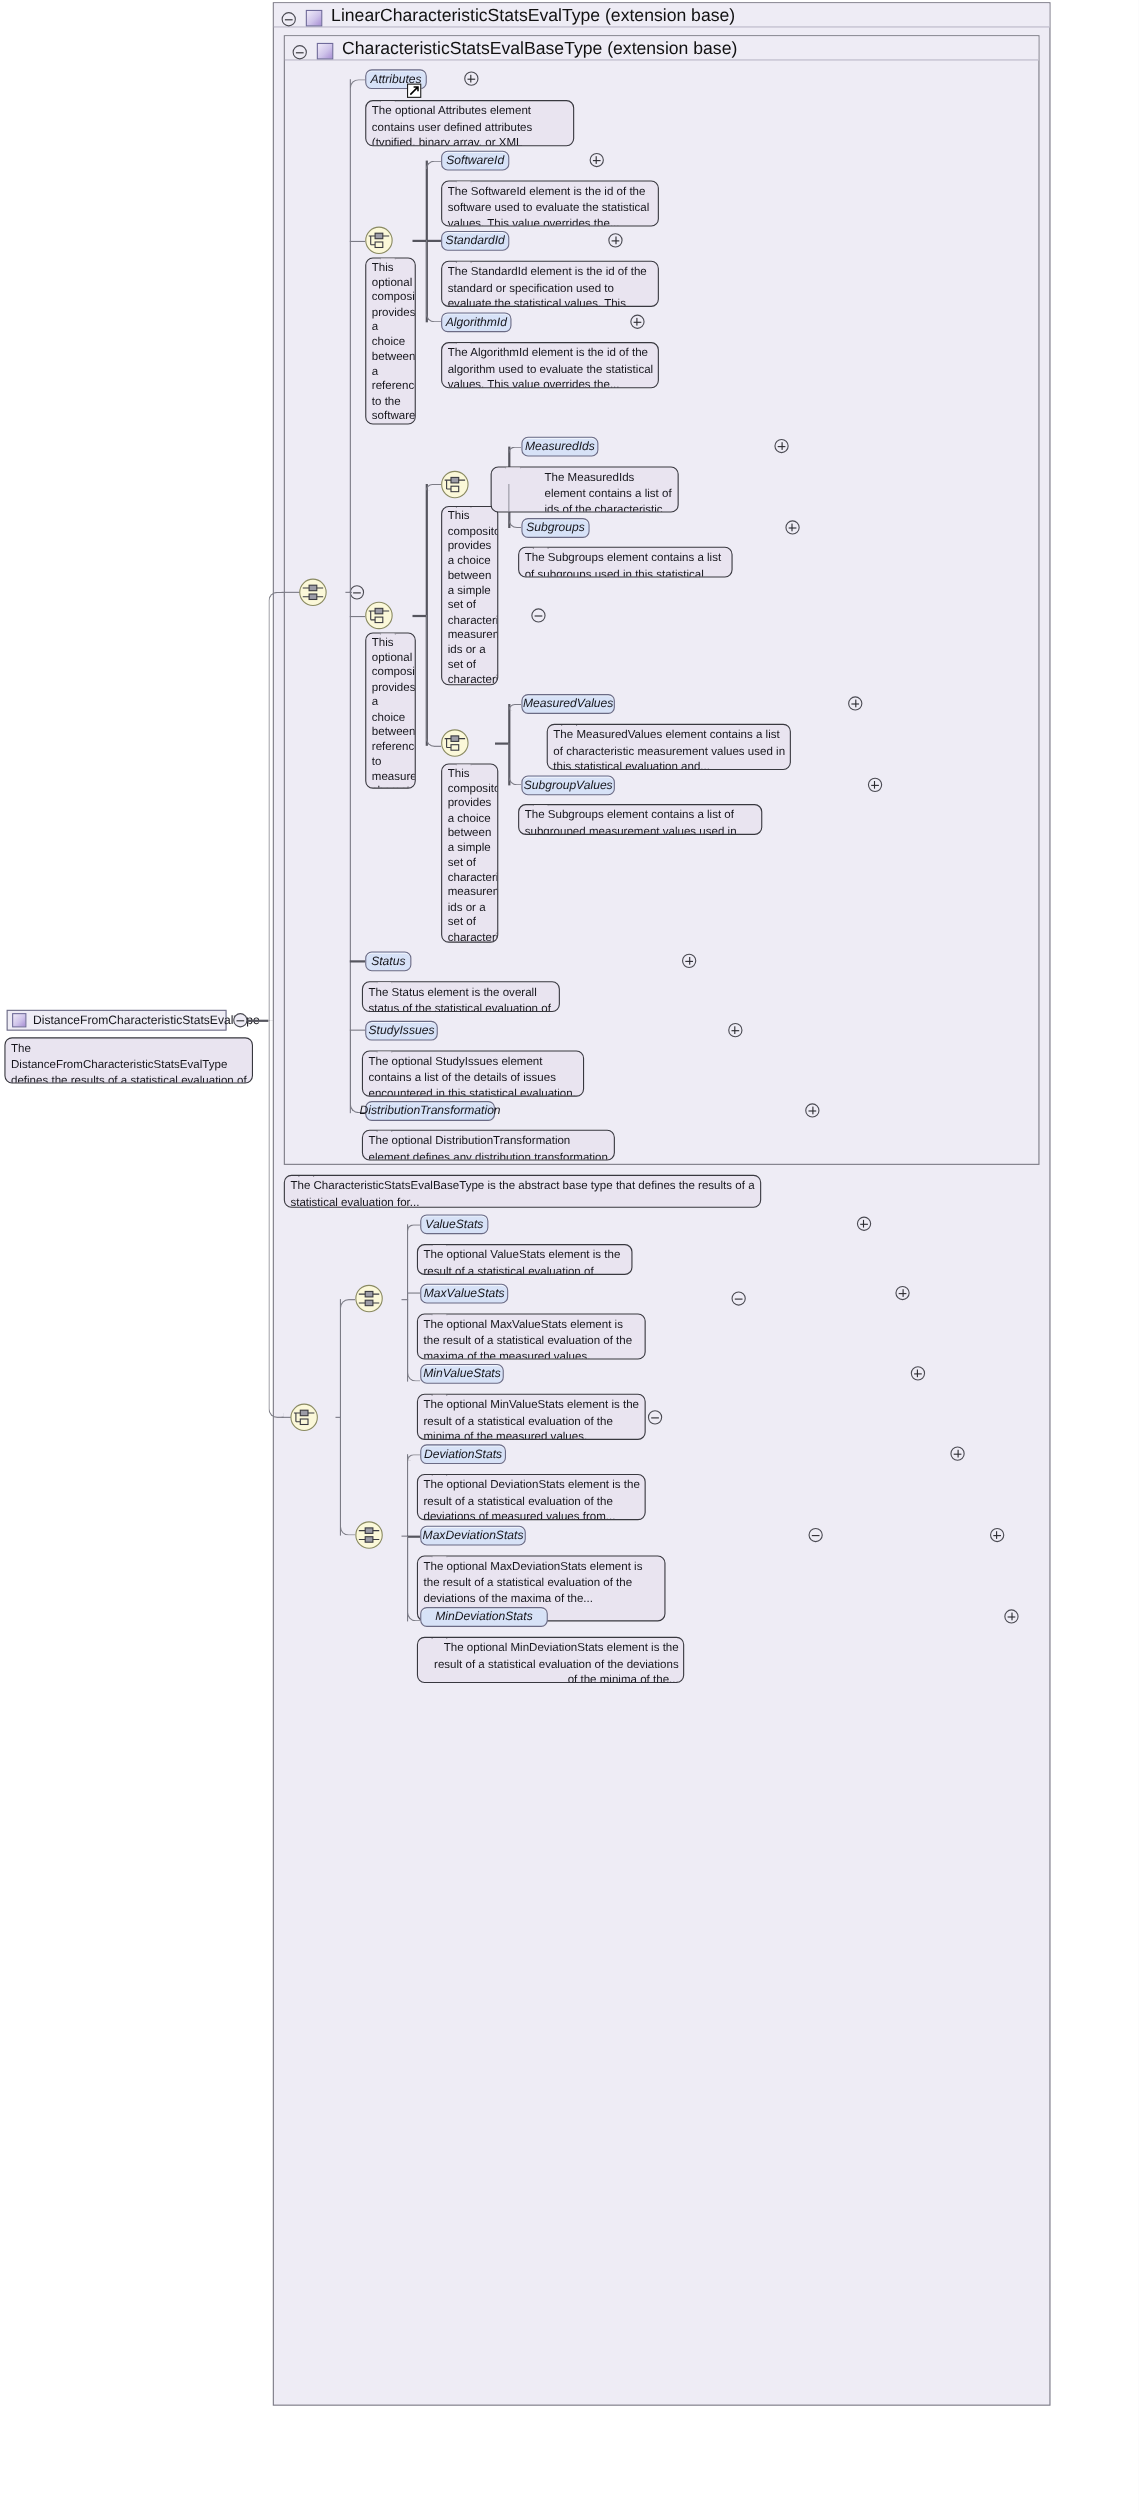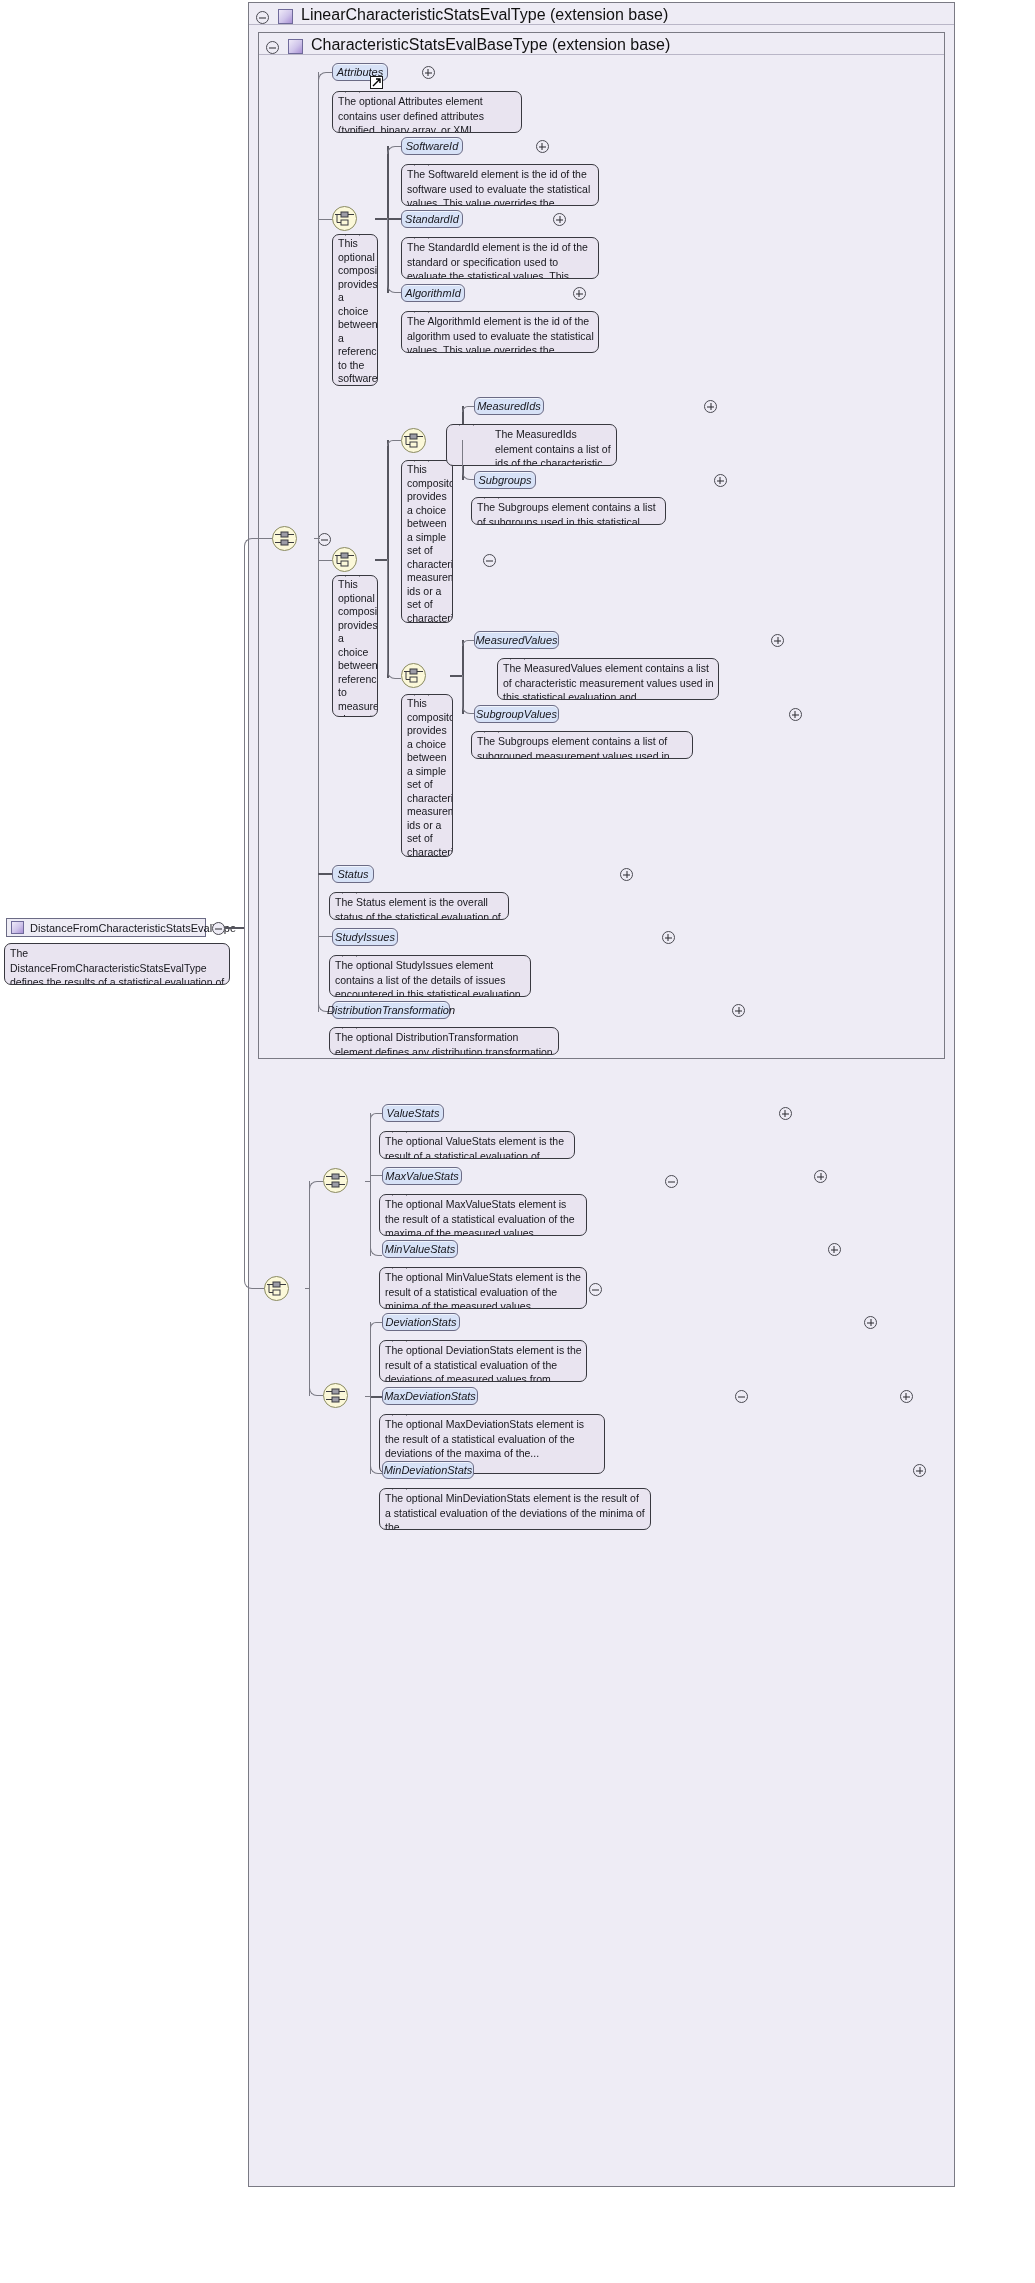--- a/index.html
+++ b/index.html
@@ -430,20 +430,23 @@
   <div class="elbow" style="left:318px; top:936px; width:14px; height:76px;"></div>
   <div class="node" style="left:332px; top:1001px; width:118px;">
     <span>DistributionTransformation</span>
   </div>
   <span class="pm plus" style="left:453px; top:1003px;"></span>
   <div class="ann" style="left:329px; top:1027px; width:230px; height:28px;">
     <span>The optional DistributionTransformation element defines any distribution transformation that was applied to the raw...</span>
   </div>
 
   
+  <div class="ann" style="left:258px; top:1068px; width:434px; height:30px;">
+    <span>The CharacteristicStatsEvalBaseType is the abstract base type that defines the results of a statistical evaluation for...</span>
+  </div>
 
   
 
   
   <div class="comp" style="left:264px; top:1276px;">
     <svg width="19" height="15" viewBox="0 0 19 15" aria-hidden="true">
       <rect x="6" y="1" width="7" height="5" fill="#9c9ca6" stroke="#3a3a40"></rect>
       <rect x="6" y="9" width="7" height="5" fill="none" stroke="#3a3a40"></rect>
       <line x1="0" y1="3.5" x2="6" y2="3.5" stroke="#3a3a40"></line>
       <line x1="13" y1="3.5" x2="19" y2="3.5" stroke="#3a3a40"></line>
@@ -536,23 +539,23 @@
   <div class="node" style="left:382px; top:1387px; width:96px;">
     <span>MaxDeviationStats</span>
   </div>
   <span class="pm plus" style="left:481px; top:1389px;"></span>
   <div class="ann" style="left:379px; top:1414px; width:226px; height:60px;">
     <span>The optional MaxDeviationStats element is the result of a statistical evaluation of the deviations of the maxima of the...</span>
   </div>
 
   
   <div class="elbow" style="left:370px; top:1396px; width:12px; height:78px;"></div>
-  <div class="node" style="left:382px; top:1461px; width:92px;">
+  <div class="node" style="left:382px; top:1461px; width:116px;">
     <span>MinDeviationStats</span>
   </div>
   <span class="pm plus" style="left:477px; top:1463px;"></span>
-  <div class="ann" style="left:379px; top:1488px; width:272px; height:42px;">
+  <div class="ann" style="left:379px; top:1488px; width:243px; height:42px;text-align:right;">
     <span>The optional MinDeviationStats element is the result of a statistical evaluation of the deviations of the minima of the...</span>
   </div>
 
   
 
 </div>
 
 </body></html>

